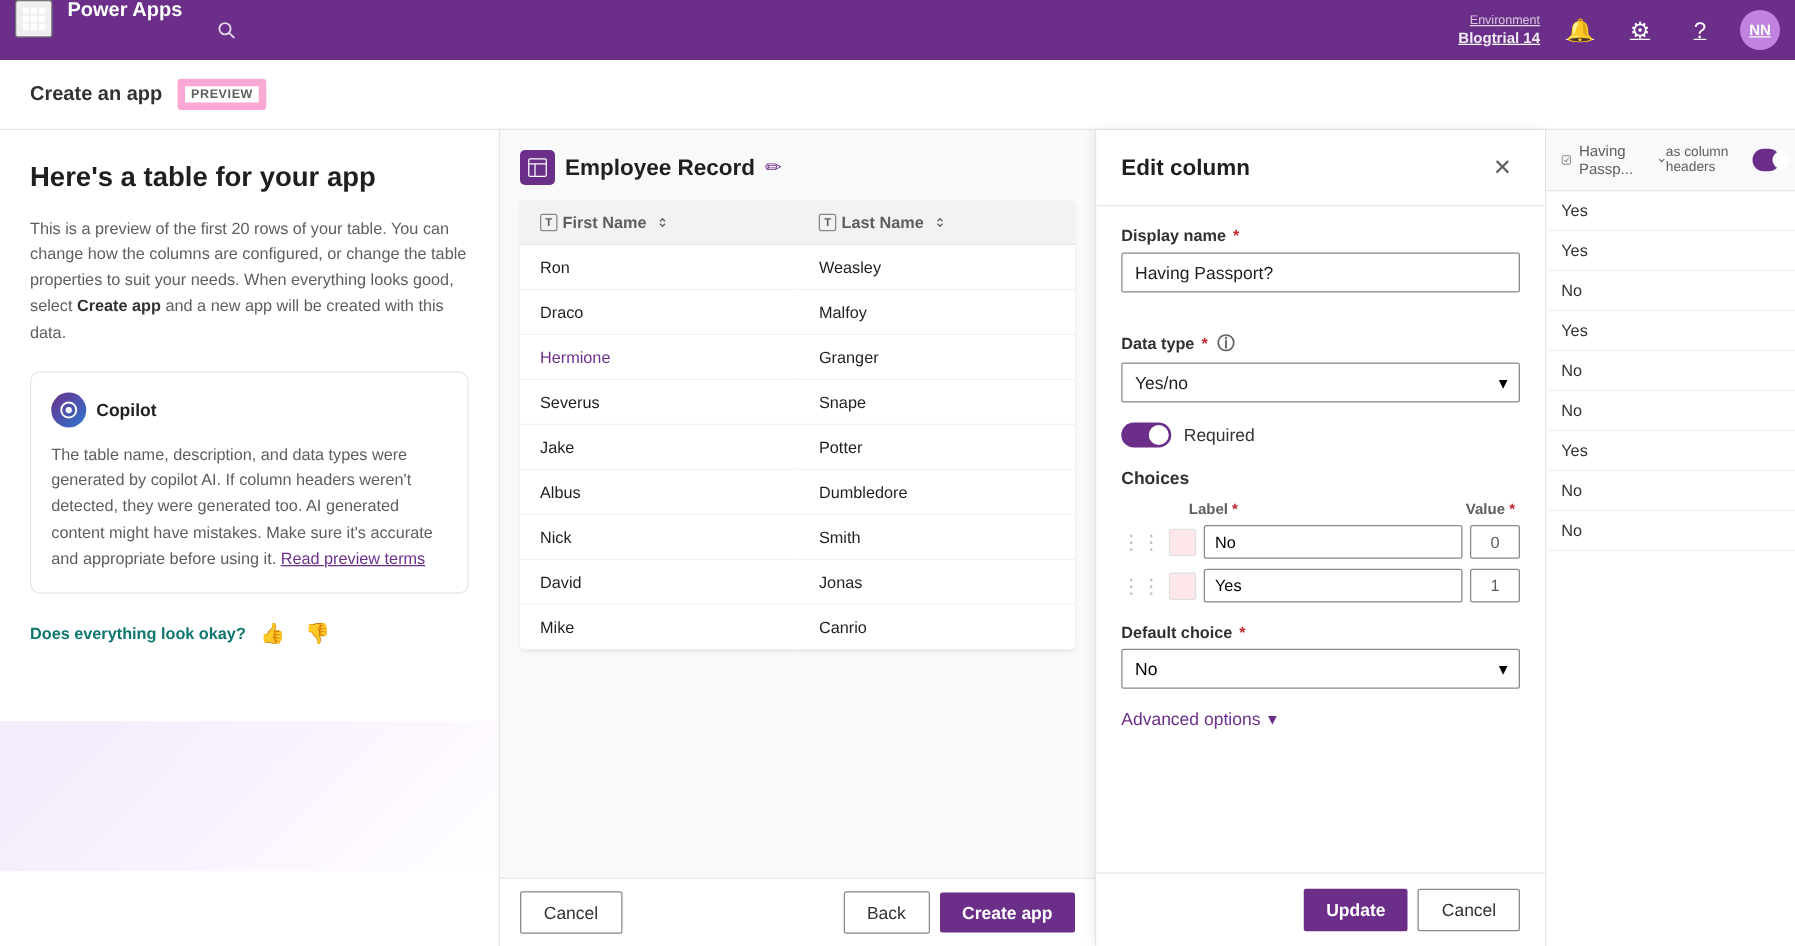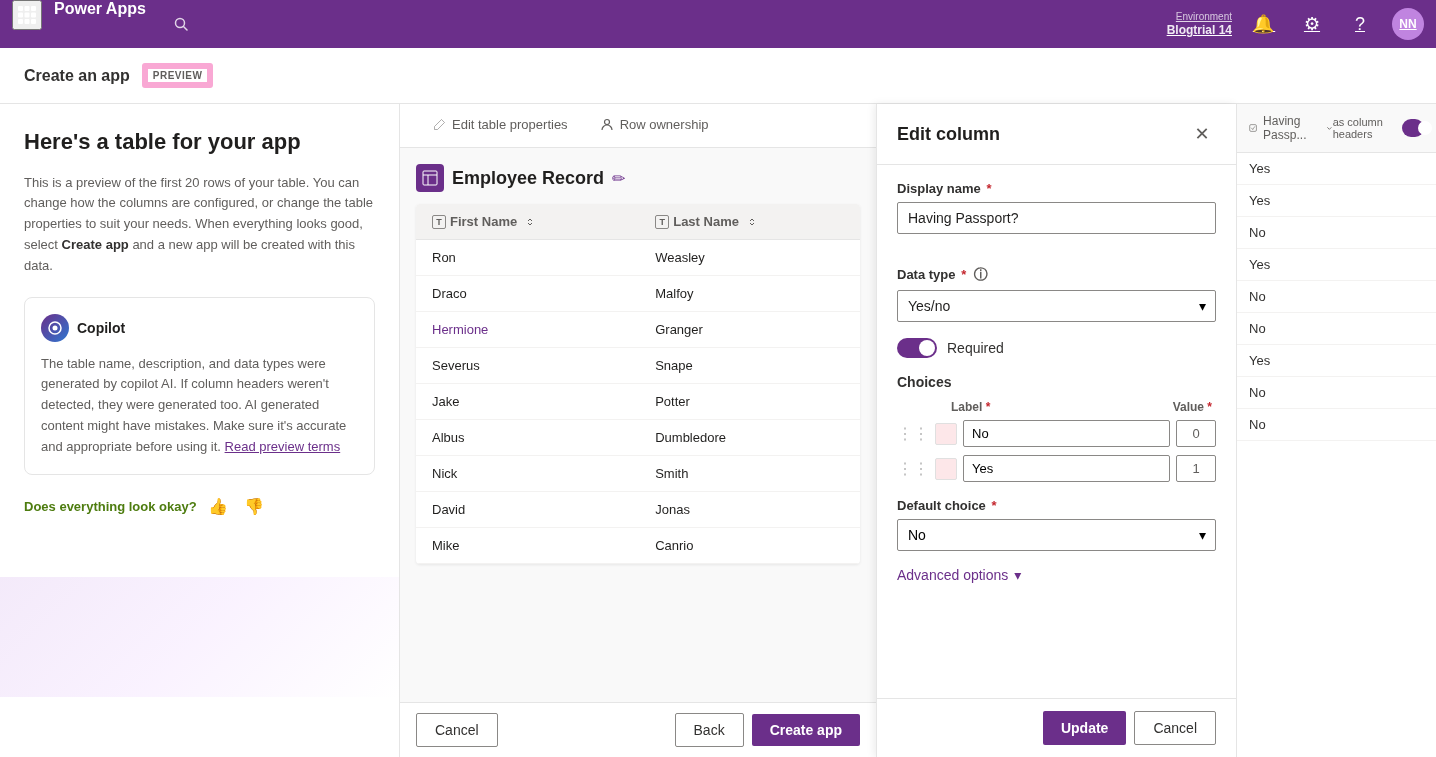--- a/index.html
+++ b/index.html
@@ -156,21 +156,21 @@
       background: linear-gradient(135deg, #6b2f8a, #2e77d0);
       display: flex; align-items: center; justify-content: center;
     }
     .copilot-title { font-weight: 600; font-size: 14px; color: #201f1e; }
     .copilot-text { font-size: 13px; color: #605e5c; line-height: 1.6; }
 
     .feedback-row {
       margin-top: 20px;
       display: flex; align-items: center; gap: 8px;
     }
-    .feedback-label { font-size: 13px; font-weight: 600; color: #4d7c0f; }
+    .feedback-label { font-size: 13px; font-weight: 600; color: #0f766e; }
     .thumb-btn {
       background: none; border: none; cursor: pointer;
       font-size: 16px; color: #605e5c;
       padding: 2px 4px;
     }
 
     
     .deco-bottom {
       position: absolute;
       bottom: 60px;
@@ -603,35 +603,20 @@
       <span class="feedback-label">Does everything look okay?</span>
       <button class="thumb-btn">👍</button>
       <button class="thumb-btn">👎</button>
     </div>
 
     <div class="deco-bottom"></div>
   </div>
 
   <div class="center-content">
 
-    <div class="tabs-bar">
-      <div class="tab-item">
-        <svg width="14" height="14" viewBox="0 0 14 14" fill="#605e5c">
-          <path d="M9.5 1.5l3 3-7 7H2.5v-3l7-7z" stroke="#605e5c" stroke-width="0.5" fill="none"></path>
-        </svg>
-        <span>Edit table properties</span>
-      </div>
-      <div class="tab-item">
-        <svg width="14" height="14" viewBox="0 0 14 14" fill="none">
-          <circle cx="7" cy="4" r="2.5" stroke="#605e5c" stroke-width="1.2"></circle>
-          <path d="M2 12c0-2.76 2.24-5 5-5s5 2.24 5 5" stroke="#605e5c" stroke-width="1.2" fill="none"></path>
-        </svg>
-        <span>Row ownership</span>
-      </div>
-    </div>
 
     <div class="table-container">
       <div class="table-header-row">
         <div class="table-title-icon">
           <svg width="16" height="16" viewBox="0 0 16 16" fill="white">
             <rect x="1" y="1" width="14" height="14" rx="1" stroke="white" stroke-width="1" fill="none"></rect>
             <line x1="1" y1="5" x2="15" y2="5" stroke="white" stroke-width="1"></line>
             <line x1="6" y1="5" x2="6" y2="15" stroke="white" stroke-width="1"></line>
           </svg>
         </div>

